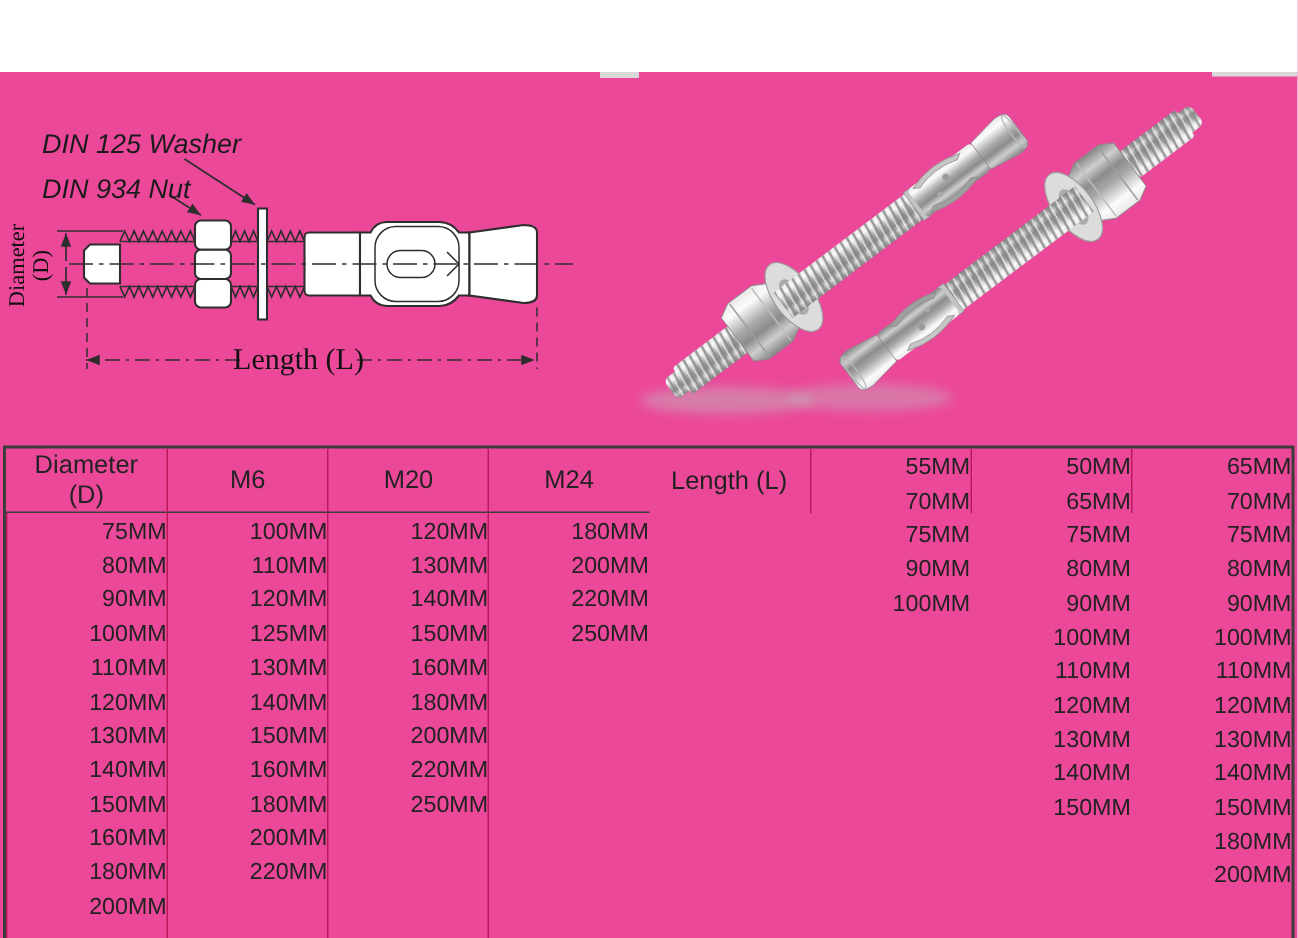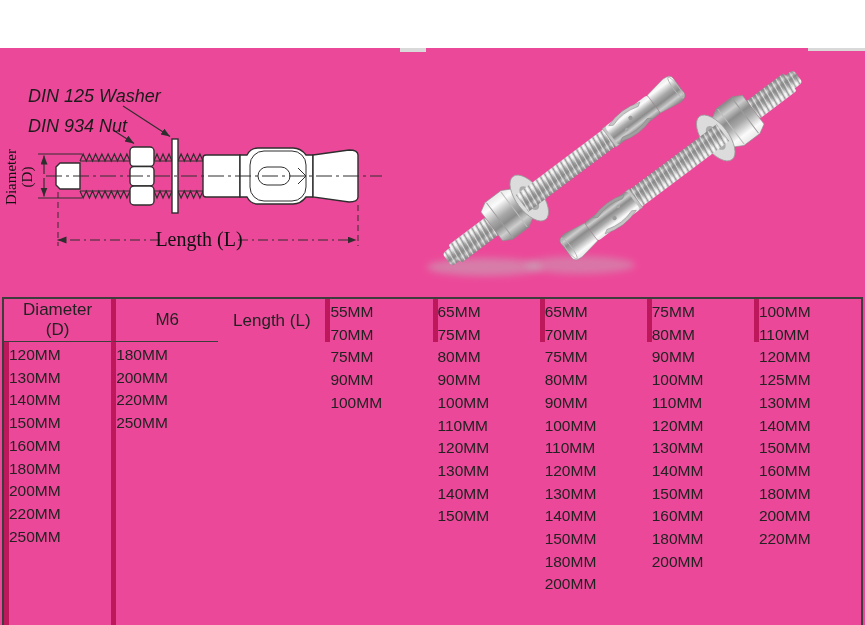--- a/index.html
+++ b/index.html
@@ -18,25 +18,25 @@
   .dim {fill:none;stroke:#2e2e2e;stroke-width:1.1;stroke-dasharray:10 4 2 4;}
   .ext {fill:none;stroke:#2e2e2e;stroke-width:1;stroke-dasharray:6 4;}
   .lbl-italic{font:italic 18px "Liberation Sans",sans-serif;fill:#1b1b1b;}
   .lbl-serif {font:20px "Liberation Serif",serif;fill:#111;}
   .lbl-serif-sm{font:15px "Liberation Serif",serif;fill:#111;}
 
   
   .size-table{position:absolute;left:2px;top:249px;width:861px;height:367px;
     box-sizing:border-box;border:2px solid #3d3d3d;display:grid;
     grid-template-columns:repeat(8,1fr);grid-template-rows:43px 1fr;color:#222;}
-  .cell{border-left:5px solid #be185d;min-width:0;}
+  .cell{border-left:1px solid #be185d;min-width:0;}
   .cell.c0{border-left:none;}
   .head{border-bottom:1px solid #3d3d3d;display:flex;flex-direction:column;
         align-items:center;justify-content:center;font-size:17px;line-height:20px;text-align:center;}
-  .vals{font-size:15.5px;line-height:22.7px;text-align:left;padding-top:2px;}
+  .vals{font-size:15.5px;line-height:22.7px;text-align:right;padding-top:2px;}
   .rowlabel{display:flex;align-items:center;justify-content:center;font-size:17px;}
 </style>
 </head>
 <body>
 
 <div class="stage">
 
   <svg id="drawing" width="400" height="245" viewBox="0 0 400 245">
     <defs>
       <marker id="arr" markerUnits="userSpaceOnUse" markerWidth="10" markerHeight="8" refX="9" refY="3.5" orient="auto">
@@ -174,29 +174,32 @@
       <use href="#anchorShape"></use>
     </g>
   </svg>
 
   <div class="size-table" id="size-table">
       <div class="cell head c0">
         <div>Diameter</div>
         <div>(D)</div>
       </div>
       <div class="cell head">M6</div>
+      <div class="cell head">M20</div>
+      <div class="cell head">M24</div>
       <div class="cell c0 rowlabel">Length (L)</div>
       <div class="cell vals">
         <div>55MM</div>
         <div>70MM</div>
         <div>75MM</div>
         <div>90MM</div>
         <div>100MM</div>
       </div>
       <div class="cell vals">
+        <div>50MM</div>
         <div>65MM</div>
         <div>75MM</div>
         <div>80MM</div>
         <div>90MM</div>
         <div>100MM</div>
         <div>110MM</div>
         <div>120MM</div>
         <div>130MM</div>
         <div>140MM</div>
         <div>150MM</div>

